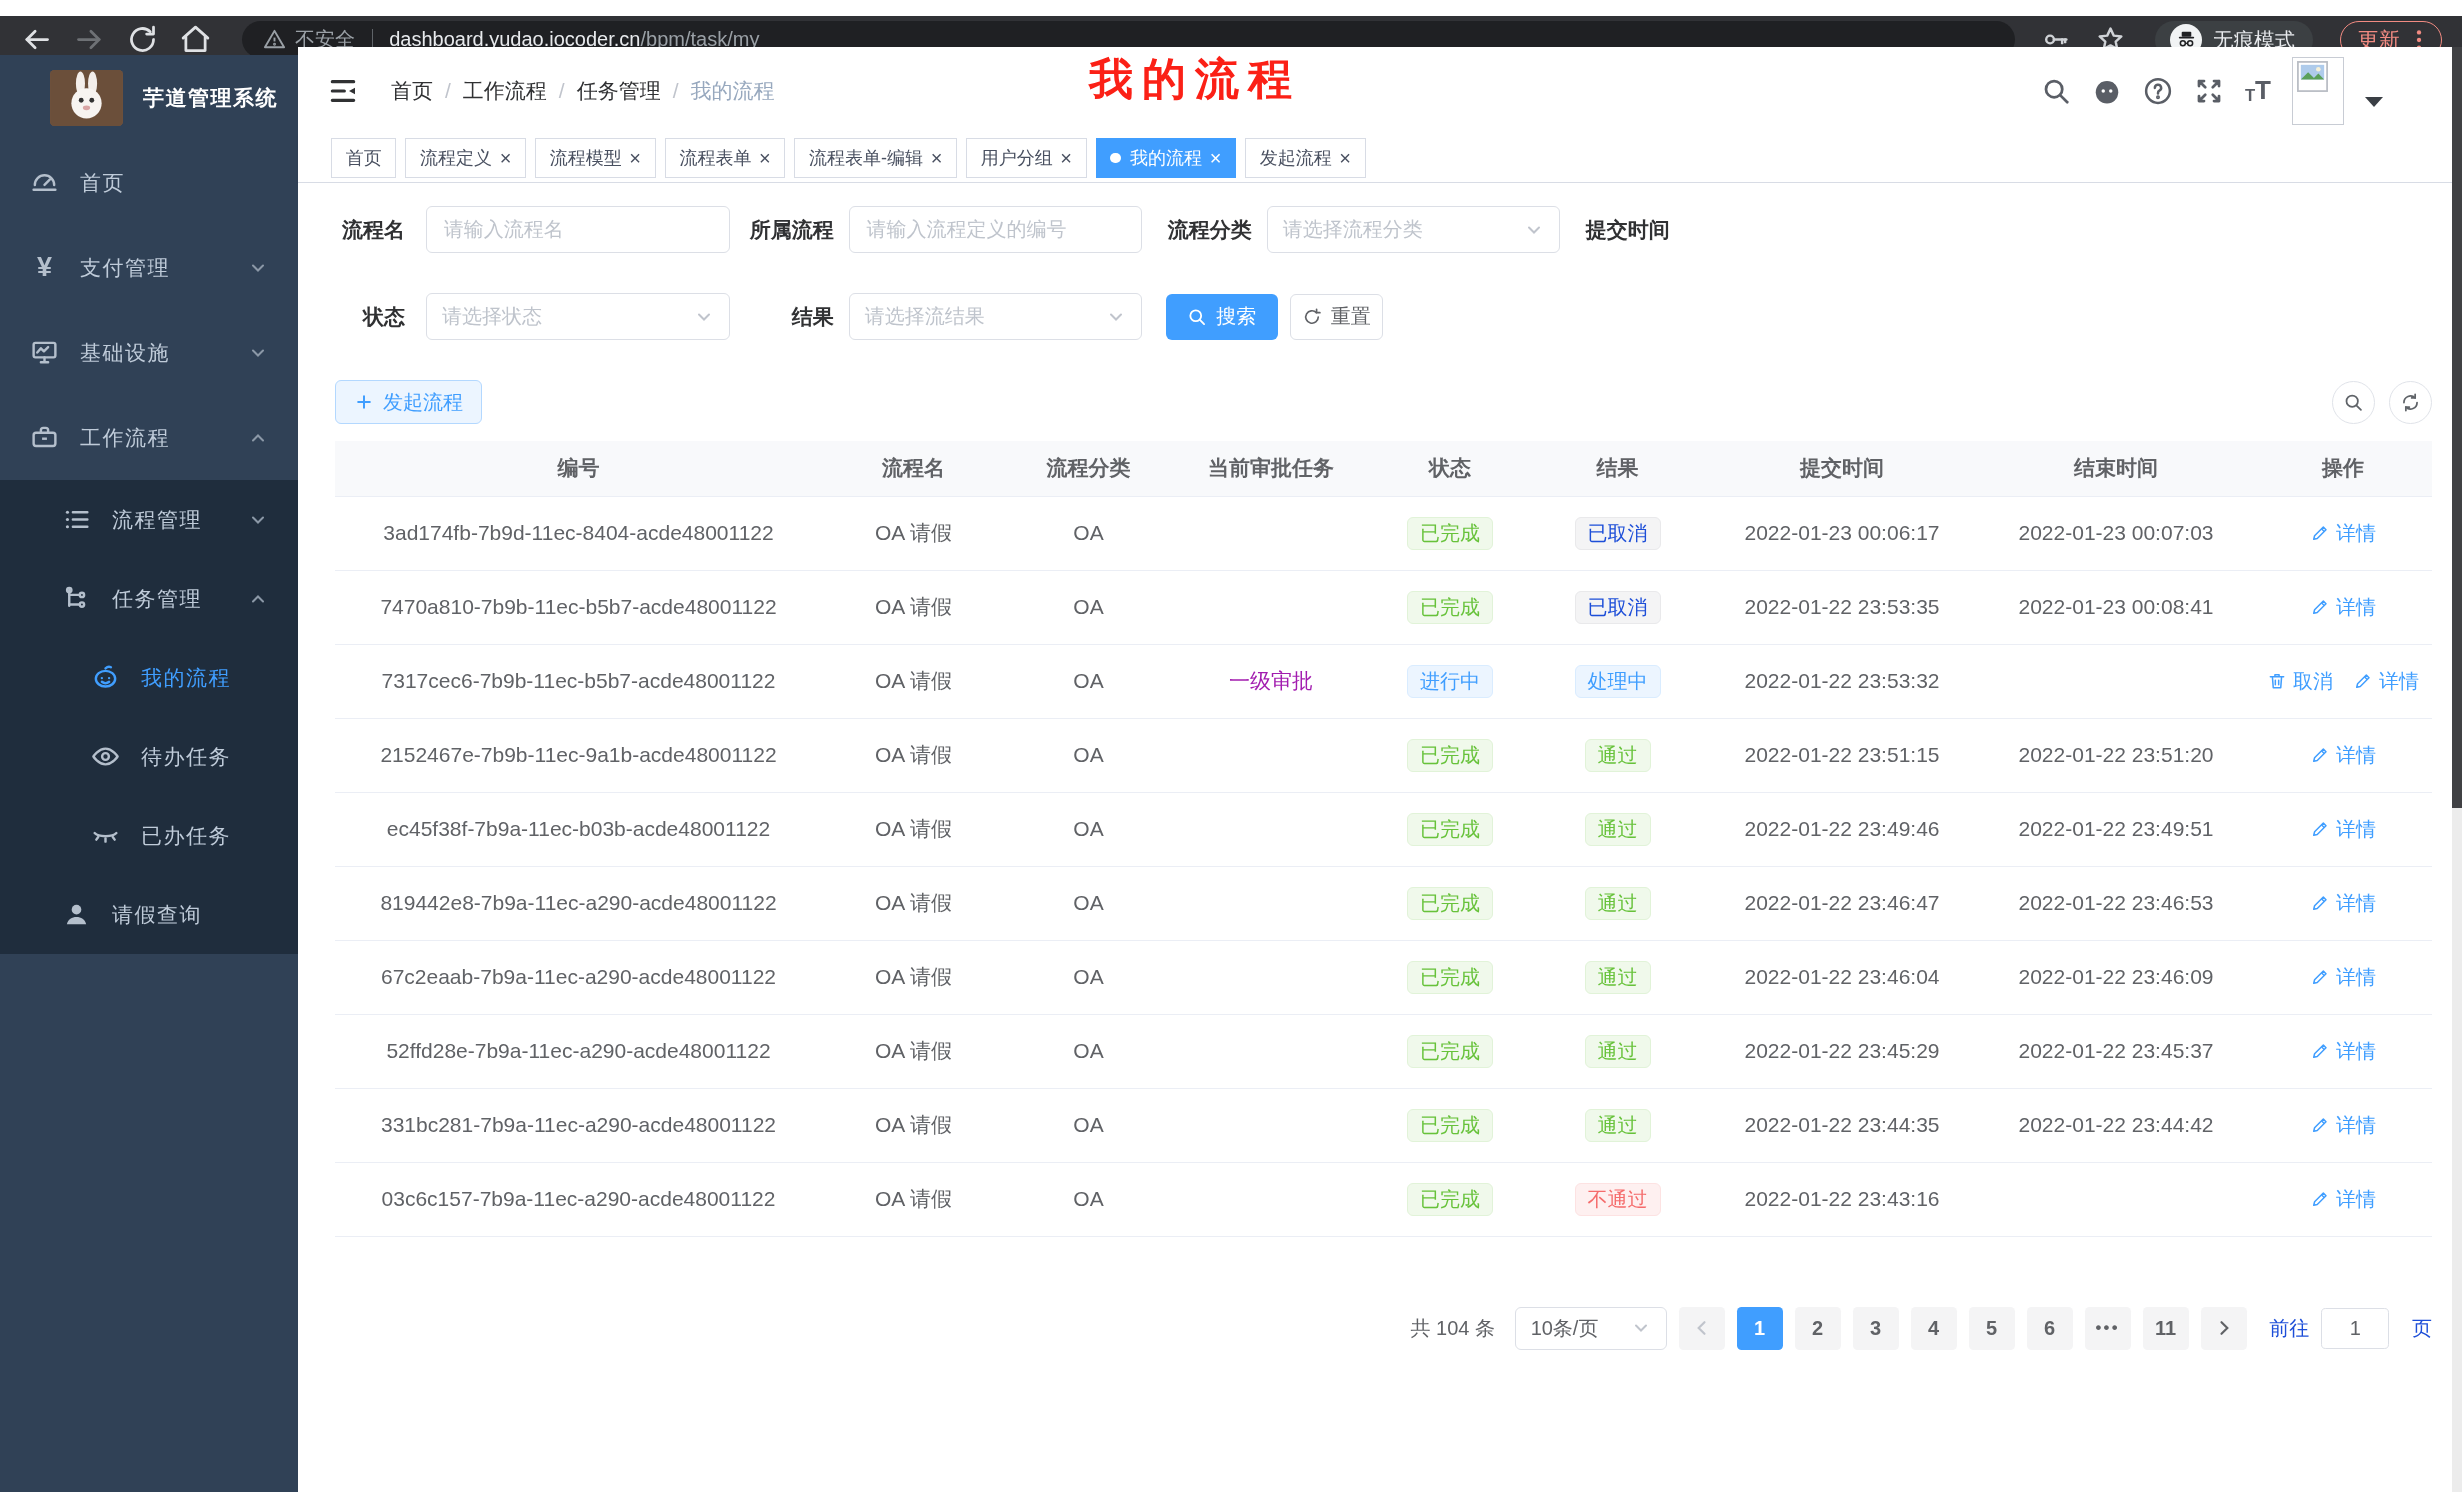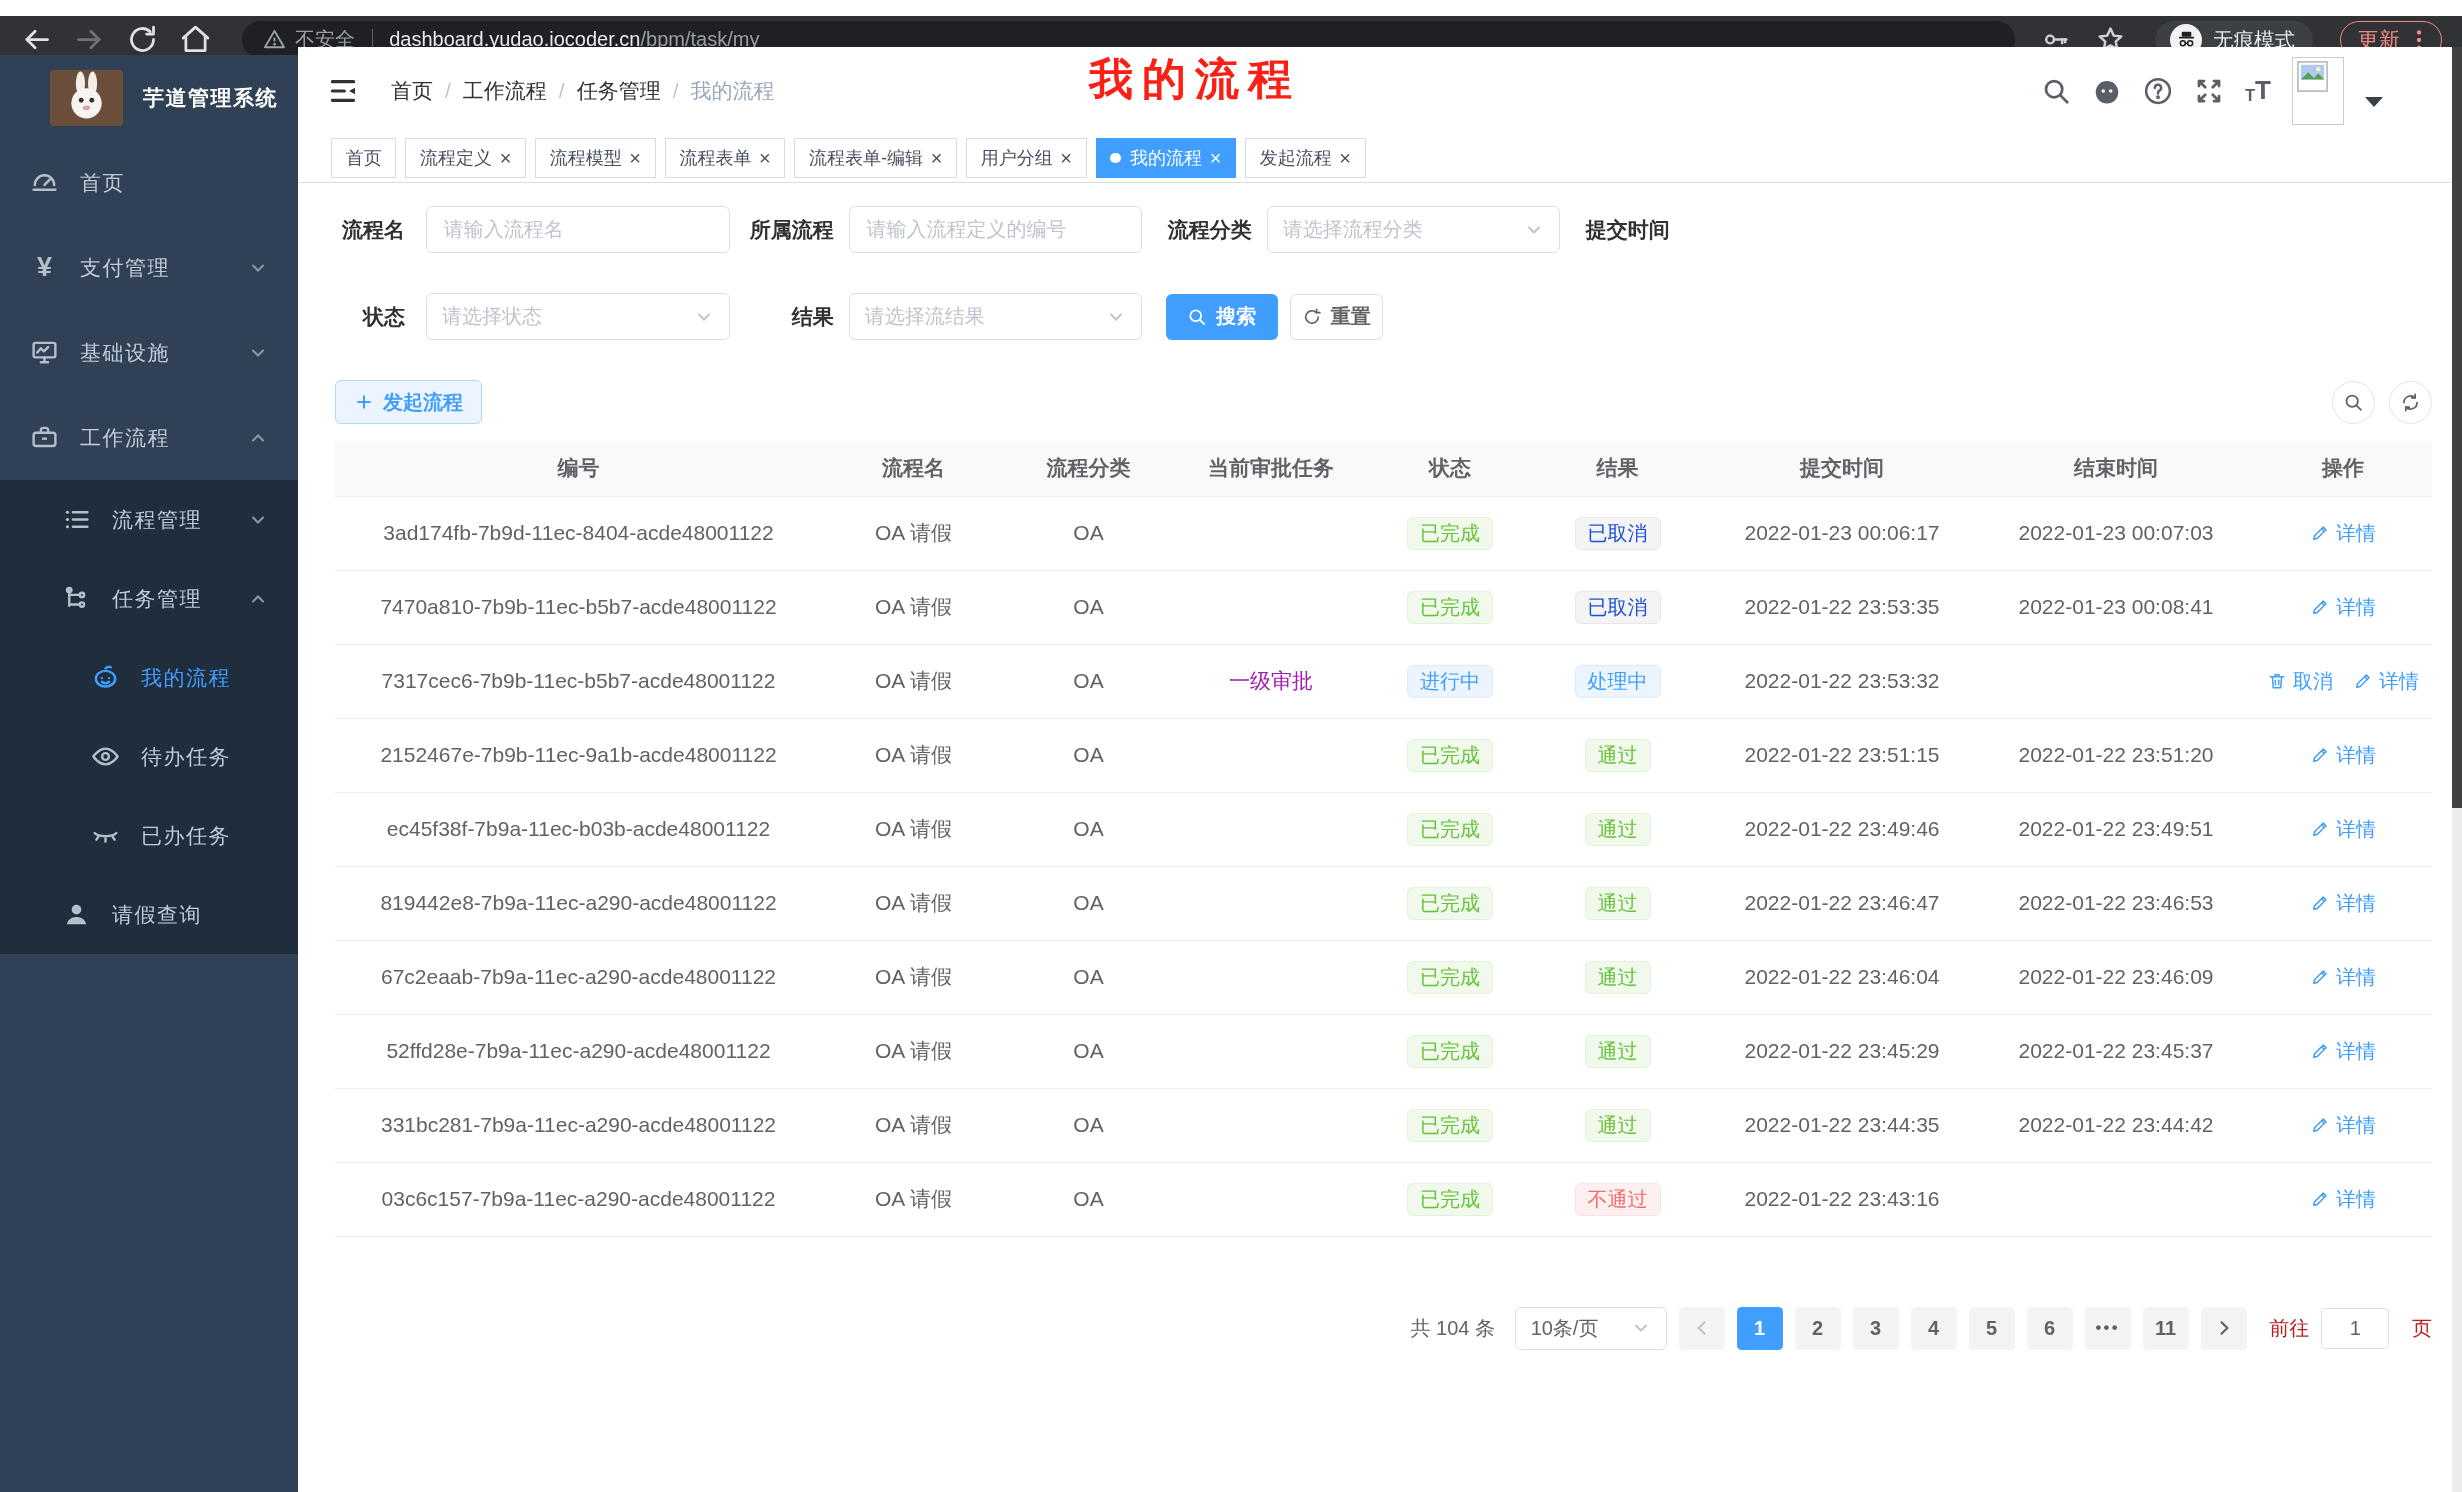--- a/index.html
+++ b/index.html
@@ -98,21 +98,21 @@
   .w400 { width:304px; } .w385 { width:293px; } .w430 { width:327px; }
   .sel { display:flex; align-items:center; padding:0 15px; justify-content:space-between; cursor:pointer; }
   .ph { color:#bfc4cc; }
   .selarrow { width:20px; height:20px; color:#c0c4cc; flex:0 0 auto; }
   .daterange { display:flex; align-items:center; padding:0 15px; }
   .cal-ic { width:23px; height:23px; color:#bfc4cc; flex:0 0 auto; }
   .dstart { flex:1; padding-left:15px; }
   .dsep { color:#606266; margin:0 4.6px; }
   .dend { flex:1; padding-left:21px; }
   .btn { display:inline-flex; align-items:center; justify-content:center; gap:9px; height:46px;
-    border-radius:6px; font-size:20px; cursor:pointer; border:0.8px solid transparent;font-weight:bold; }
+    border-radius:6px; font-size:20px; cursor:pointer; border:0.8px solid transparent; }
   .btn svg { width:20px; height:20px; }
   #search-btn { width:112px; background:#409eff; color:#fff; margin-left:24px; }
   #reset-btn { width:93px; background:#fff; color:#606266; border-color:#dcdfe6; margin-left:12px; }
   .createrow { margin-top:40px; height:44px; position:relative; display:flex; align-items:center; }
   #create-btn { padding:0 18px; height:44px; background:#ecf5ff; color:#409eff; border-color:#b3d8ff; }
   #toolcircles { position:absolute; right:0; display:flex; gap:13.7px; }
   .circbtn { width:43px; height:43px; border-radius:50%; border:0.8px solid #e0e3e9;
     display:flex; align-items:center; justify-content:center; color:#5f6368; cursor:pointer; }
   .circbtn svg { width:21px; height:21px; }
 
@@ -140,21 +140,21 @@
     gap:12px; width:2097px; }
   #total-count { font-size:20px; color:#606266; margin-right:7.6px; }
   #page-size-select { width:152px; height:43px; font-size:20px; }
   .pbtn { min-width:46px; height:43px; border-radius:4.6px; background:#f4f4f5; color:#606266;
     font-size:20px; font-weight:600; display:inline-flex; align-items:center; justify-content:center;
     cursor:pointer; padding:0 7.6px; }
   .pbtn.active { background:#409eff; color:#fff; }
   .pbtn.disabled { color:#c0c4cc; }
   .pbtn svg { width:20px; height:20px; }
   .pbtn.more { letter-spacing:2.3px; font-size:16.7px; }
-  #goto-label,#page-unit { font-size:20px; color:#b91c1c; margin-left:10.7px; }
+  #goto-label,#page-unit { font-size:20px; color:#1d4ed8; margin-left:10.7px; }
   #goto-input { width:68px; height:41px; border:0.8px solid #dcdfe6; border-radius:4.6px;
     text-align:center; font-size:20px; color:#606266; outline:none; }
 
   
   #page-scrollbar { position:absolute; right:0; top:47px; width:10px; height:1446px; background:#ececec; }
   #page-scroll-thumb { position:absolute; left:0; top:0; width:10px; height:761px; background:#404144; }
 </style>
 </head>
 <body>
 

